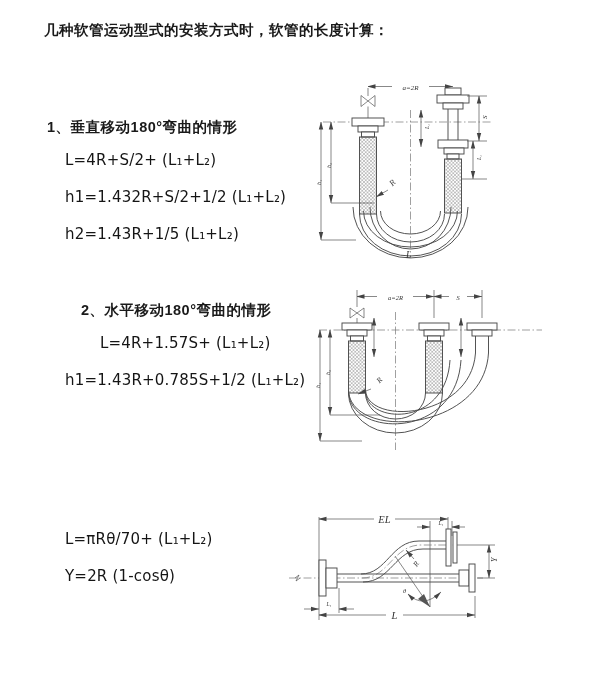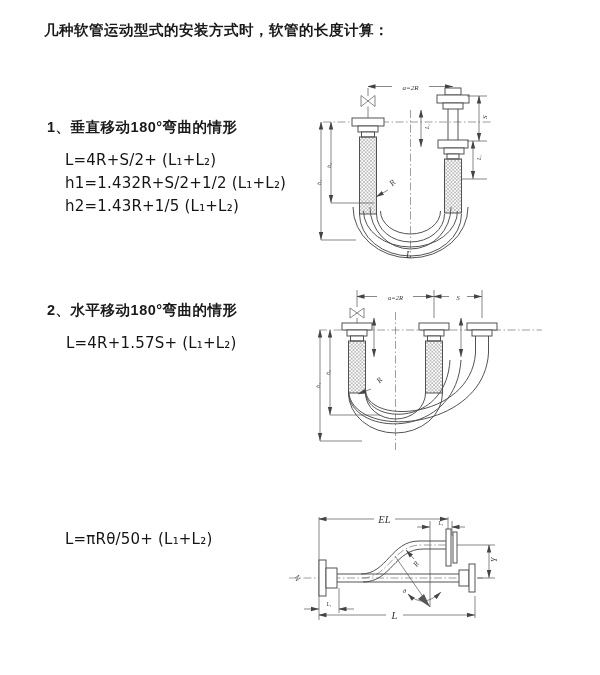--- a/index.html
+++ b/index.html
@@ -9,21 +9,21 @@
   }
   .doc-title{
     position:absolute;left:44px;top:21px;
     font-size:14.5px;font-weight:bold;letter-spacing:0.5px;white-space:nowrap;
   }
   .section{position:absolute;left:47px;}
   .sec1{top:100px;margin-top:18px;}
   .sec2{top:301px;text-align:center;}
   .sec3{top:516px;}
   .sec-heading{font-size:14.5px;font-weight:bold;letter-spacing:0.5px;white-space:nowrap;}
-  .formulas{margin:14px 0 0 18px;display:flex;flex-direction:column;gap:5px;}
+  .formulas{margin:14px 0 0 18px;display:flex;flex-direction:column;gap:19px;}
   .formula{
     font-family:"DejaVu Sans",sans-serif;
     font-size:15px;font-weight:400;color:#151515;white-space:nowrap;letter-spacing:0.2px;
   }
   .diagram{position:absolute;}
   .d1{left:310px;top:70px;}
   .d2{left:308px;top:282px;}
   .d3{left:286px;top:500px;}
   svg{display:block;}
   svg text{
@@ -61,26 +61,28 @@
     <div class="formula">L=4R+S/2+ (L₁+L₂)</div>
     <div class="formula">h1=1.432R+S/2+1/2 (L₁+L₂)</div>
     <div class="formula">h2=1.43R+1/5 (L₁+L₂)</div>
   </div>
 </div>
 
 <div class="section sec2">
   <div class="sec-heading">2、水平移动180°弯曲的情形</div>
   <div class="formulas">
     <div class="formula">L=4R+1.57S+ (L₁+L₂)</div>
+    <div class="formula">h1=1.43R+0.785S+1/2 (L₁+L₂)</div>
   </div>
 </div>
 
 <div class="section sec3">
   <div class="formulas">
-    <div class="formula">L=πRθ/50+ (L₁+L₂)</div>
+    <div class="formula">L=πRθ/70+ (L₁+L₂)</div>
+    <div class="formula">Y=2R (1-cosθ)</div>
   </div>
 </div>
 
 <div class="diagram d1">
 <svg width="260" height="195" viewBox="310 70 260 195">
 
   <g>
     <line class="thin" x1="368" y1="86.5" x2="392" y2="86.5" marker-start="url(#aS)"></line>
     <line class="thin" x1="429" y1="86.5" x2="453" y2="86.5" marker-end="url(#aE)"></line>
     <line class="thin" x1="368" y1="88" x2="368" y2="96"></line>

